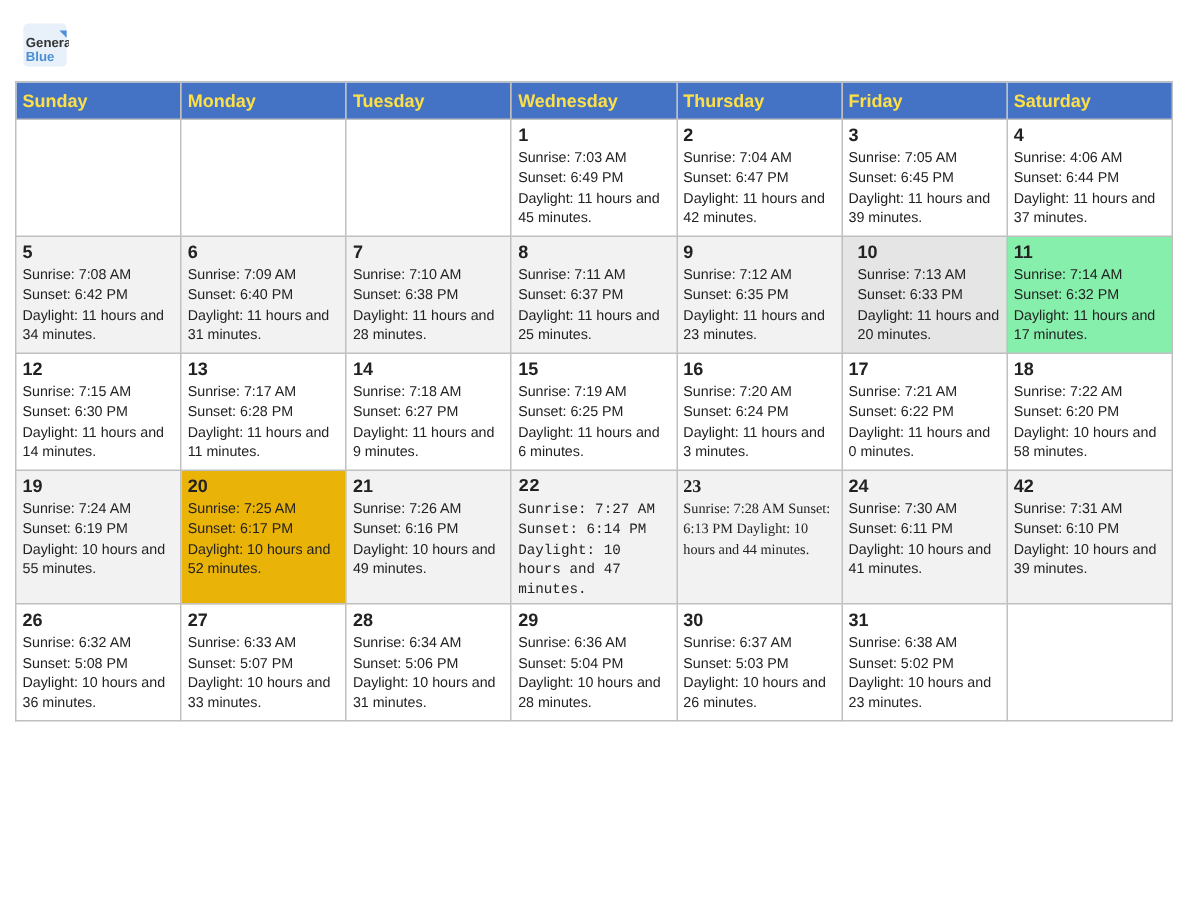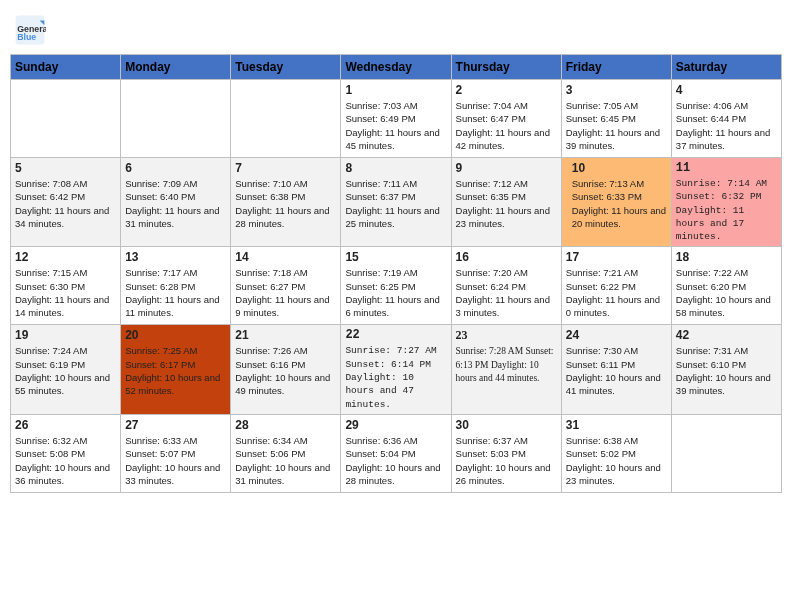--- a/index.html
+++ b/index.html
@@ -48,21 +48,21 @@
       color: #444;
       margin-top: 2px;
     }
     .calendar {
       width: 100%;
       border-collapse: collapse;
       font-size: 10px;
     }
     .calendar th {
       background-color: #4472c4;
-      color: #000000;
+      color: #fde047;
       text-align: left;
       padding: 5px 4px;
       font-size: 12px;
       border: 1px solid #c0c0c0;
     }
     .calendar td {
       border: 1px solid #c0c0c0;
       vertical-align: top;
       padding: 3px 4px;
       width: calc(100% / 7);
@@ -177,27 +177,27 @@
           <div class="day-info">Sunrise: 7:11 AM
 Sunset: 6:37 PM
 Daylight: 11 hours and 25 minutes.</div>
         </td>
         <td style="background: rgb(242, 242, 242);">
           <span class="day-number">9</span>
           <div class="day-info">Sunrise: 7:12 AM
 Sunset: 6:35 PM
 Daylight: 11 hours and 23 minutes.</div>
         </td>
-        <td style="background: #fdba74; padding-left: 10px;">
+        <td style="background: #e5e5e5; padding-left: 10px;">
           <span class="day-number">10</span>
           <div class="day-info">Sunrise: 7:13 AM
 Sunset: 6:33 PM
 Daylight: 11 hours and 20 minutes.</div>
         </td>
-        <td style="background: #fca5a5; font-family: Liberation Mono, monospace;">
+        <td style="background: #86efac;">
           <span class="day-number">11</span>
           <div class="day-info">Sunrise: 7:14 AM
 Sunset: 6:32 PM
 Daylight: 11 hours and 17 minutes.</div>
         </td>
       </tr>
       <tr>
         <td>
           <span class="day-number">12</span>
           <div class="day-info">Sunrise: 7:15 AM
@@ -241,21 +241,21 @@
 Daylight: 10 hours and 58 minutes.</div>
         </td>
       </tr>
       <tr>
         <td style="background: rgb(242, 242, 242);">
           <span class="day-number">19</span>
           <div class="day-info">Sunrise: 7:24 AM
 Sunset: 6:19 PM
 Daylight: 10 hours and 55 minutes.</div>
         </td>
-        <td style="background: #c2410c;">
+        <td style="background: #eab308;">
           <span class="day-number">20</span>
           <div class="day-info">Sunrise: 7:25 AM
 Sunset: 6:17 PM
 Daylight: 10 hours and 52 minutes.</div>
         </td>
         <td style="background: rgb(242, 242, 242);">
           <span class="day-number">21</span>
           <div class="day-info">Sunrise: 7:26 AM
 Sunset: 6:16 PM
 Daylight: 10 hours and 49 minutes.</div>

